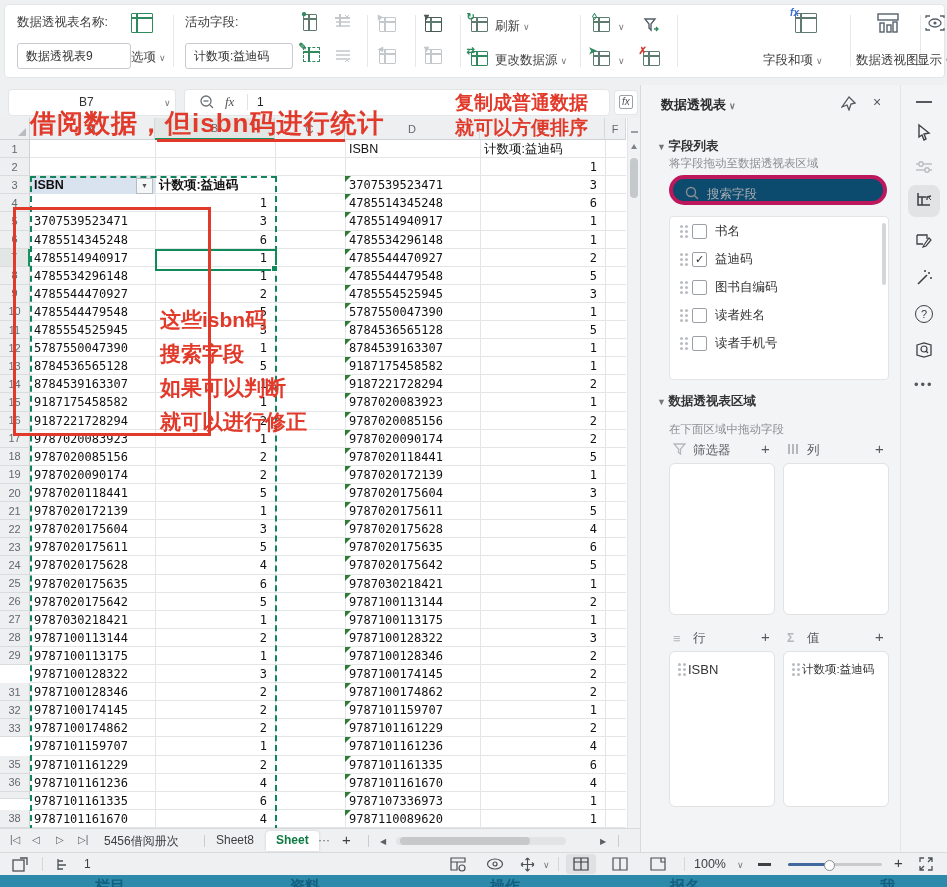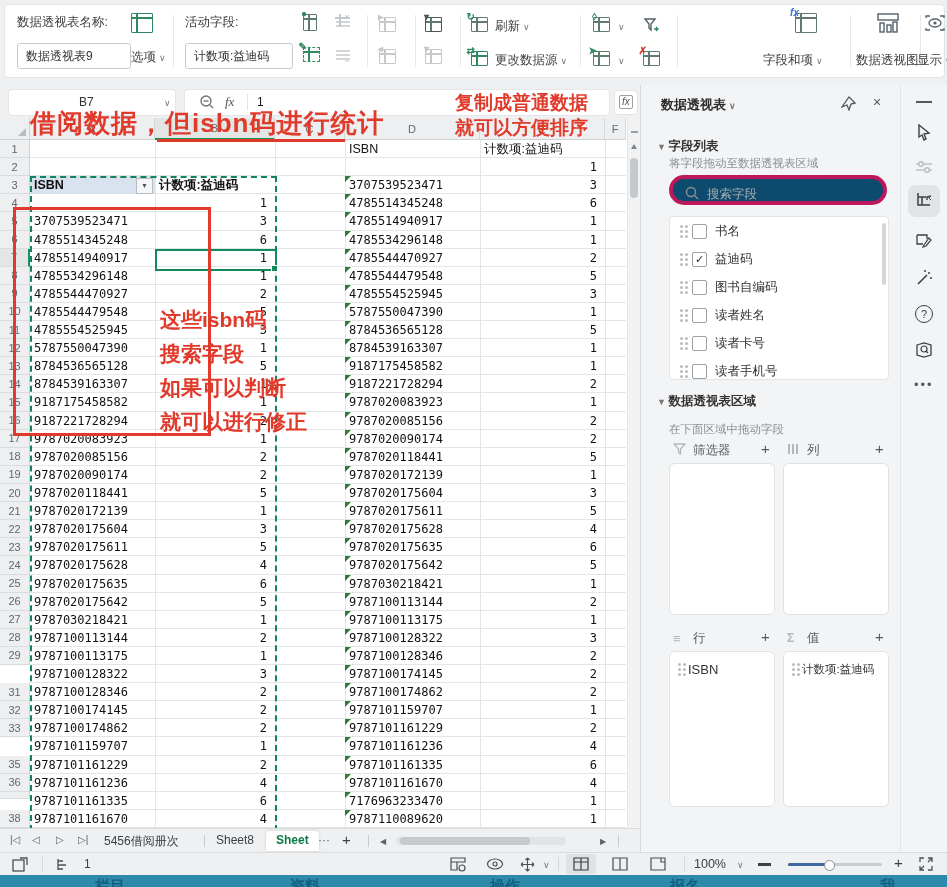--- a/index.html
+++ b/index.html
@@ -403,21 +403,21 @@
         <div class="cell mono tri" style="left: 345px; top: 583.255px; width: 135px; height: 18.105px;">9787101159707</div>
         <div class="cell mono" style="left: 480px; top: 583.255px; width: 125px; height: 18.105px; text-align: right; padding-right: 8px;">1</div>
         <div class="cell mono tri" style="left: 345px; top: 601.36px; width: 135px; height: 18.105px;">9787101161229</div>
         <div class="cell mono" style="left: 480px; top: 601.36px; width: 125px; height: 18.105px; text-align: right; padding-right: 8px;">2</div>
         <div class="cell mono tri" style="left: 345px; top: 619.465px; width: 135px; height: 18.105px;">9787101161236</div>
         <div class="cell mono" style="left: 480px; top: 619.465px; width: 125px; height: 18.105px; text-align: right; padding-right: 8px;">4</div>
         <div class="cell mono tri" style="left: 345px; top: 637.57px; width: 135px; height: 18.105px;">9787101161335</div>
         <div class="cell mono" style="left: 480px; top: 637.57px; width: 125px; height: 18.105px; text-align: right; padding-right: 8px;">6</div>
         <div class="cell mono tri" style="left: 345px; top: 655.675px; width: 135px; height: 18.105px;">9787101161670</div>
         <div class="cell mono" style="left: 480px; top: 655.675px; width: 125px; height: 18.105px; text-align: right; padding-right: 8px;">4</div>
-        <div class="cell mono tri" style="left: 345px; top: 673.78px; width: 135px; height: 18.105px;">7176963233470</div>
+        <div class="cell mono tri" style="left: 345px; top: 673.78px; width: 135px; height: 18.105px;">9787107336973</div>
         <div class="cell mono" style="left: 480px; top: 673.78px; width: 125px; height: 18.105px; text-align: right; padding-right: 8px;">1</div>
         <div class="cell mono tri" style="left: 345px; top: 691.885px; width: 135px; height: 18.105px;">9787110089620</div>
         <div class="cell mono" style="left: 480px; top: 691.885px; width: 125px; height: 18.105px; text-align: right; padding-right: 8px;">1</div>
       </div>
 
     <div class="abs" style="left:30px;top:58px;width:243px;height:651px;border:2px dashed #12845c;z-index:20;pointer-events:none;"></div>
 
     <div class="abs" style="left:155px;top:130.6px;width:118px;height:18px;border:2px solid #0f8a58;z-index:21;">
       <span style="position:absolute;right:-3px;bottom:-3px;width:5px;height:5px;background:#0f8a58;border:1px solid #fff;"></span>
     </div>
@@ -477,25 +477,20 @@
           </div>
           <div class="fitem">
             <span class="dots"></span>
             <span class="cb"></span>
             <span class="flabel">图书自编码</span>
           </div>
           <div class="fitem">
             <span class="dots"></span>
             <span class="cb"></span>
             <span class="flabel">读者姓名</span>
-          </div>
-          <div class="fitem">
-            <span class="dots"></span>
-            <span class="cb"></span>
-            <span class="flabel">读者卡号</span>
           </div>
           <div class="fitem">
             <span class="dots"></span>
             <span class="cb"></span>
             <span class="flabel">读者手机号</span>
           </div>
         </div>
       <span class="abs" style="right:2px;top:6px;width:4px;height:62px;background:#d4d6d8;border-radius:2px;"></span>
     </div>
 

